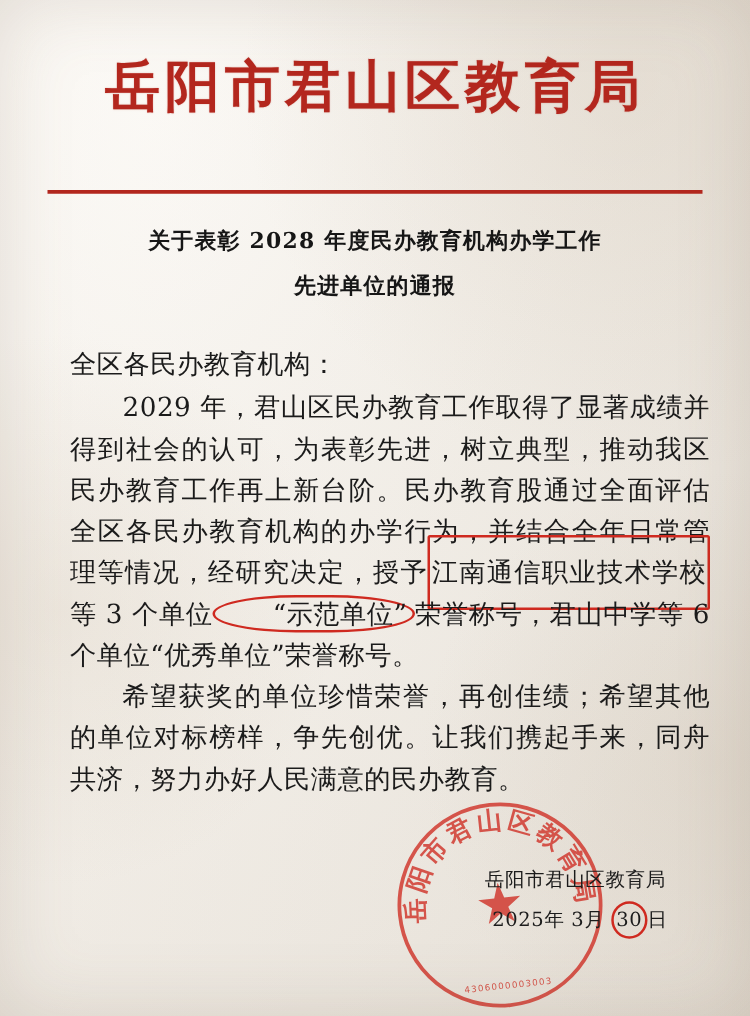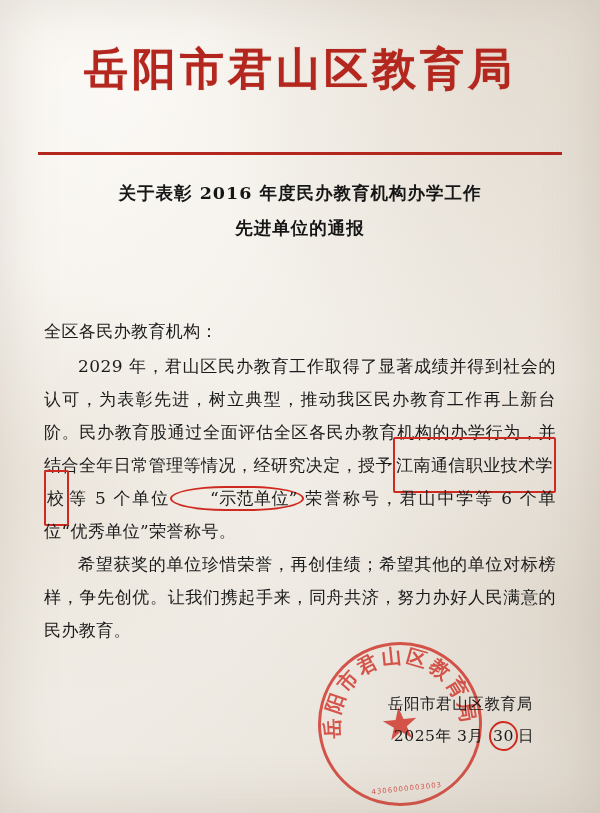--- a/index.html
+++ b/index.html
@@ -70,34 +70,32 @@
     width: 100%;
     text-align: center;
     color: #161616;
     font-weight: bold;
     font-size: 17.5px;
     line-height: 36px;
     letter-spacing: 1px;
   }
   .doc-title .line2 {
     display: block;
-    font-family: Liberation Mono, monospace;
   }
 
   .body-text {
     position: absolute;
     top: 275px;
-    left: 44px;
+    left: 56px;
     width: 512px;
     color: #1b1b1b;
-    font-size: 17px;
+    font-size: 21px;
     line-height: 33px;
     letter-spacing: 0.4px;
     text-align: justify;
-    margin-top: 40px;
   }
   .salutation {
     margin: 0 0 2px 0;
   }
   .para {
     margin: 0;
     text-indent: 2em;
   }
 
   
@@ -188,27 +186,27 @@
 </head>
 <body>
 
 <div class="page">
   <div class="paper-texture"></div>
 
   <div class="masthead">岳阳市君山区教育局</div>
   <div class="red-rule"></div>
 
   <div class="doc-title">
-    <span class="line1">关于表彰 2016 年度民办教育机构办学工作</span>
+    <span class="line1">关于表彰 2028 年度民办教育机构办学工作</span>
     <span class="line2">先进单位的通报</span>
   </div>
 
   <div class="body-text">
     <p class="salutation">全区各民办教育机构：</p>
-    <p class="para"><span>2029 年，君山区民办教育工作取得了显著成绩并得到社会的认可，为表彰先进，树立典型，推动我区民办教育工作再上新台阶。民办教育股通过全面评估全区各民办教育机构的办学行为，并结合全年日常管理等情况，经研究决定，授予</span><span class="mark-box">江南通信职业技术学校</span><span>等 5 个单位</span><span class="mark-ellipse">“示范单位”</span><span>荣誉称号，君山中学等 6 个单位“优秀单位”荣誉称号。</span></p>
+    <p class="para"><span>2029 年，君山区民办教育工作取得了显著成绩并得到社会的认可，为表彰先进，树立典型，推动我区民办教育工作再上新台阶。民办教育股通过全面评估全区各民办教育机构的办学行为，并结合全年日常管理等情况，经研究决定，授予</span><span class="mark-box">江南通信职业技术学校</span><span>等 3 个单位</span><span class="mark-ellipse">“示范单位”</span><span>荣誉称号，君山中学等 6 个单位“优秀单位”荣誉称号。</span></p>
     <p class="para">希望获奖的单位珍惜荣誉，再创佳绩；希望其他的单位对标榜样，争先创优。让我们携起手来，同舟共济，努力办好人民满意的民办教育。</p>
   </div>
 
   <div class="seal">
     <svg class="seal-arc-text" viewBox="0 0 158 158">
       <defs>
         <path id="sealArc" d="M 18,79 A 61,61 0 0 1 140,79"></path>
       </defs>
       <text>
         <textPath href="#sealArc" startOffset="50%" text-anchor="middle">岳阳市君山区教育局</textPath>

